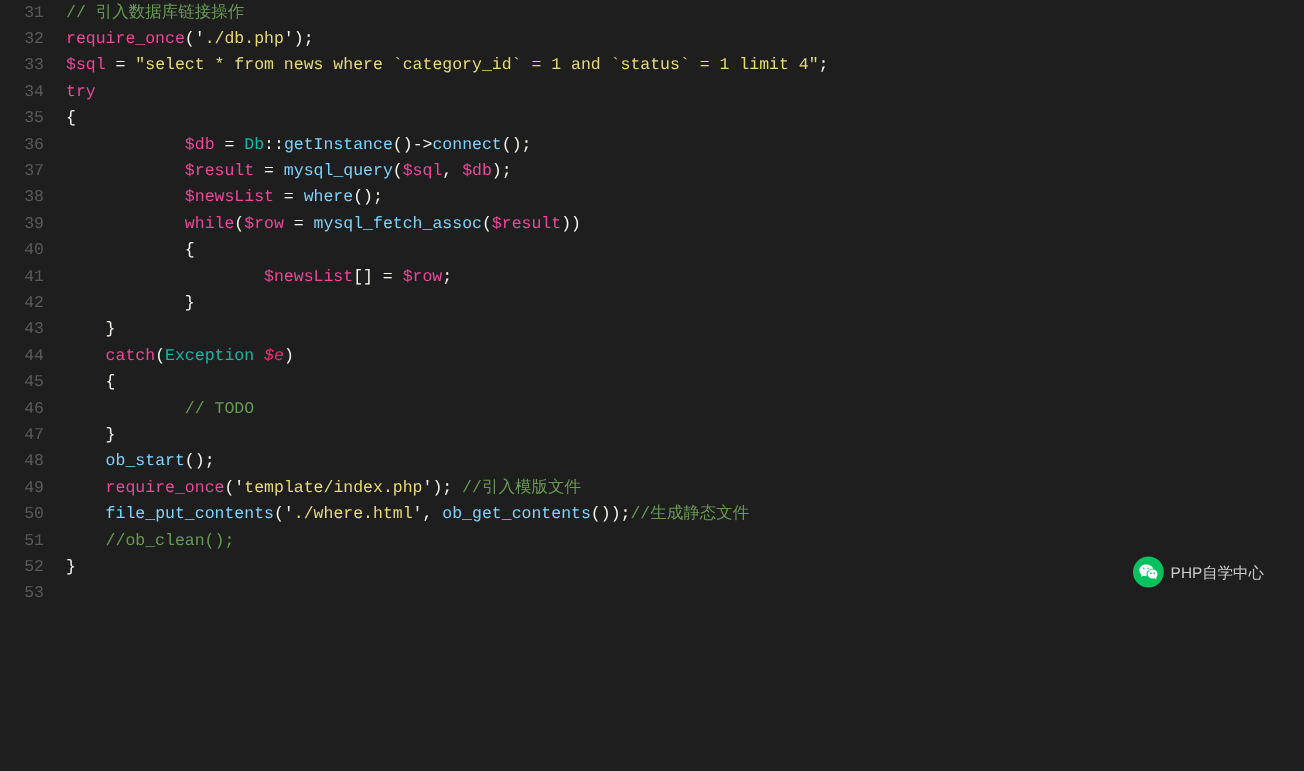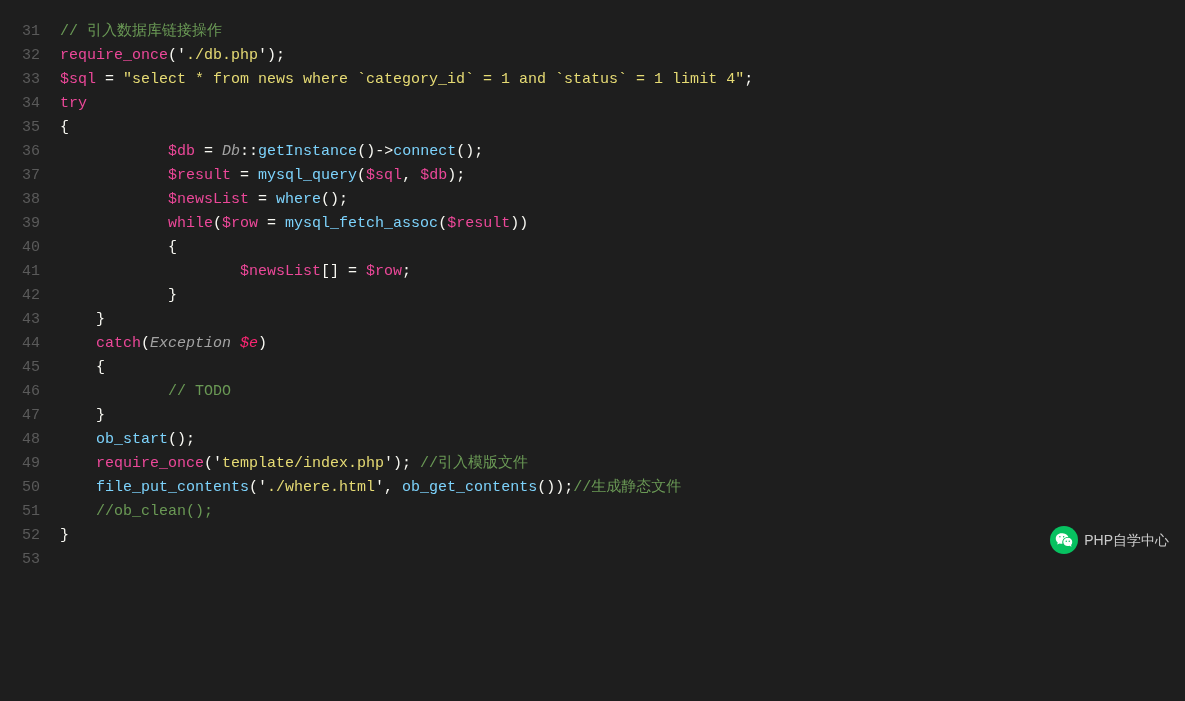--- a/index.html
+++ b/index.html
@@ -11,21 +11,20 @@
       color: #d4d4d4;
       width: 1185px;
       min-height: 701px;
       overflow: hidden;
     }
     .code-container {
       display: flex;
       padding: 0;
       background: #1e1e1e;
       position: relative;
-      margin-top: 20px;
     }
     .line-numbers {
       padding: 0 12px;
       text-align: right;
       color: #5a5a5a;
       user-select: none;
       min-width: 52px;
       background: #1e1e1e;
     }
     .line-numbers div {
@@ -36,31 +35,31 @@
       padding-left: 8px;
       overflow: hidden;
     }
     .code-line {
       white-space: pre;
       line-height: 1.6;
       display: block;
     }
     
     .c-comment { color: #6a9955; }
-    .c-italic { font-style: italic; color: #a3a3a3; }
+    .c-italic { color: #14b8a6; }
     .c-italic-pink { font-style: italic; color: #f92672; }
     .c-pink { color: #ec4899; }
     .c-cyan { color: #7dd3fc; }
     .c-yellow { color: #e6db74; }
     .c-light { color: #f8f8f2; }
 
     .watermark {
       position: absolute;
       bottom: 18px;
-      right: 16px;
+      right: 36px;
       display: flex;
       align-items: center;
       gap: 6px;
       color: #cccccc;
       font-size: 14px;
       font-family: sans-serif;
     }
     .wechat-icon {
       width: 28px;
       height: 28px;

